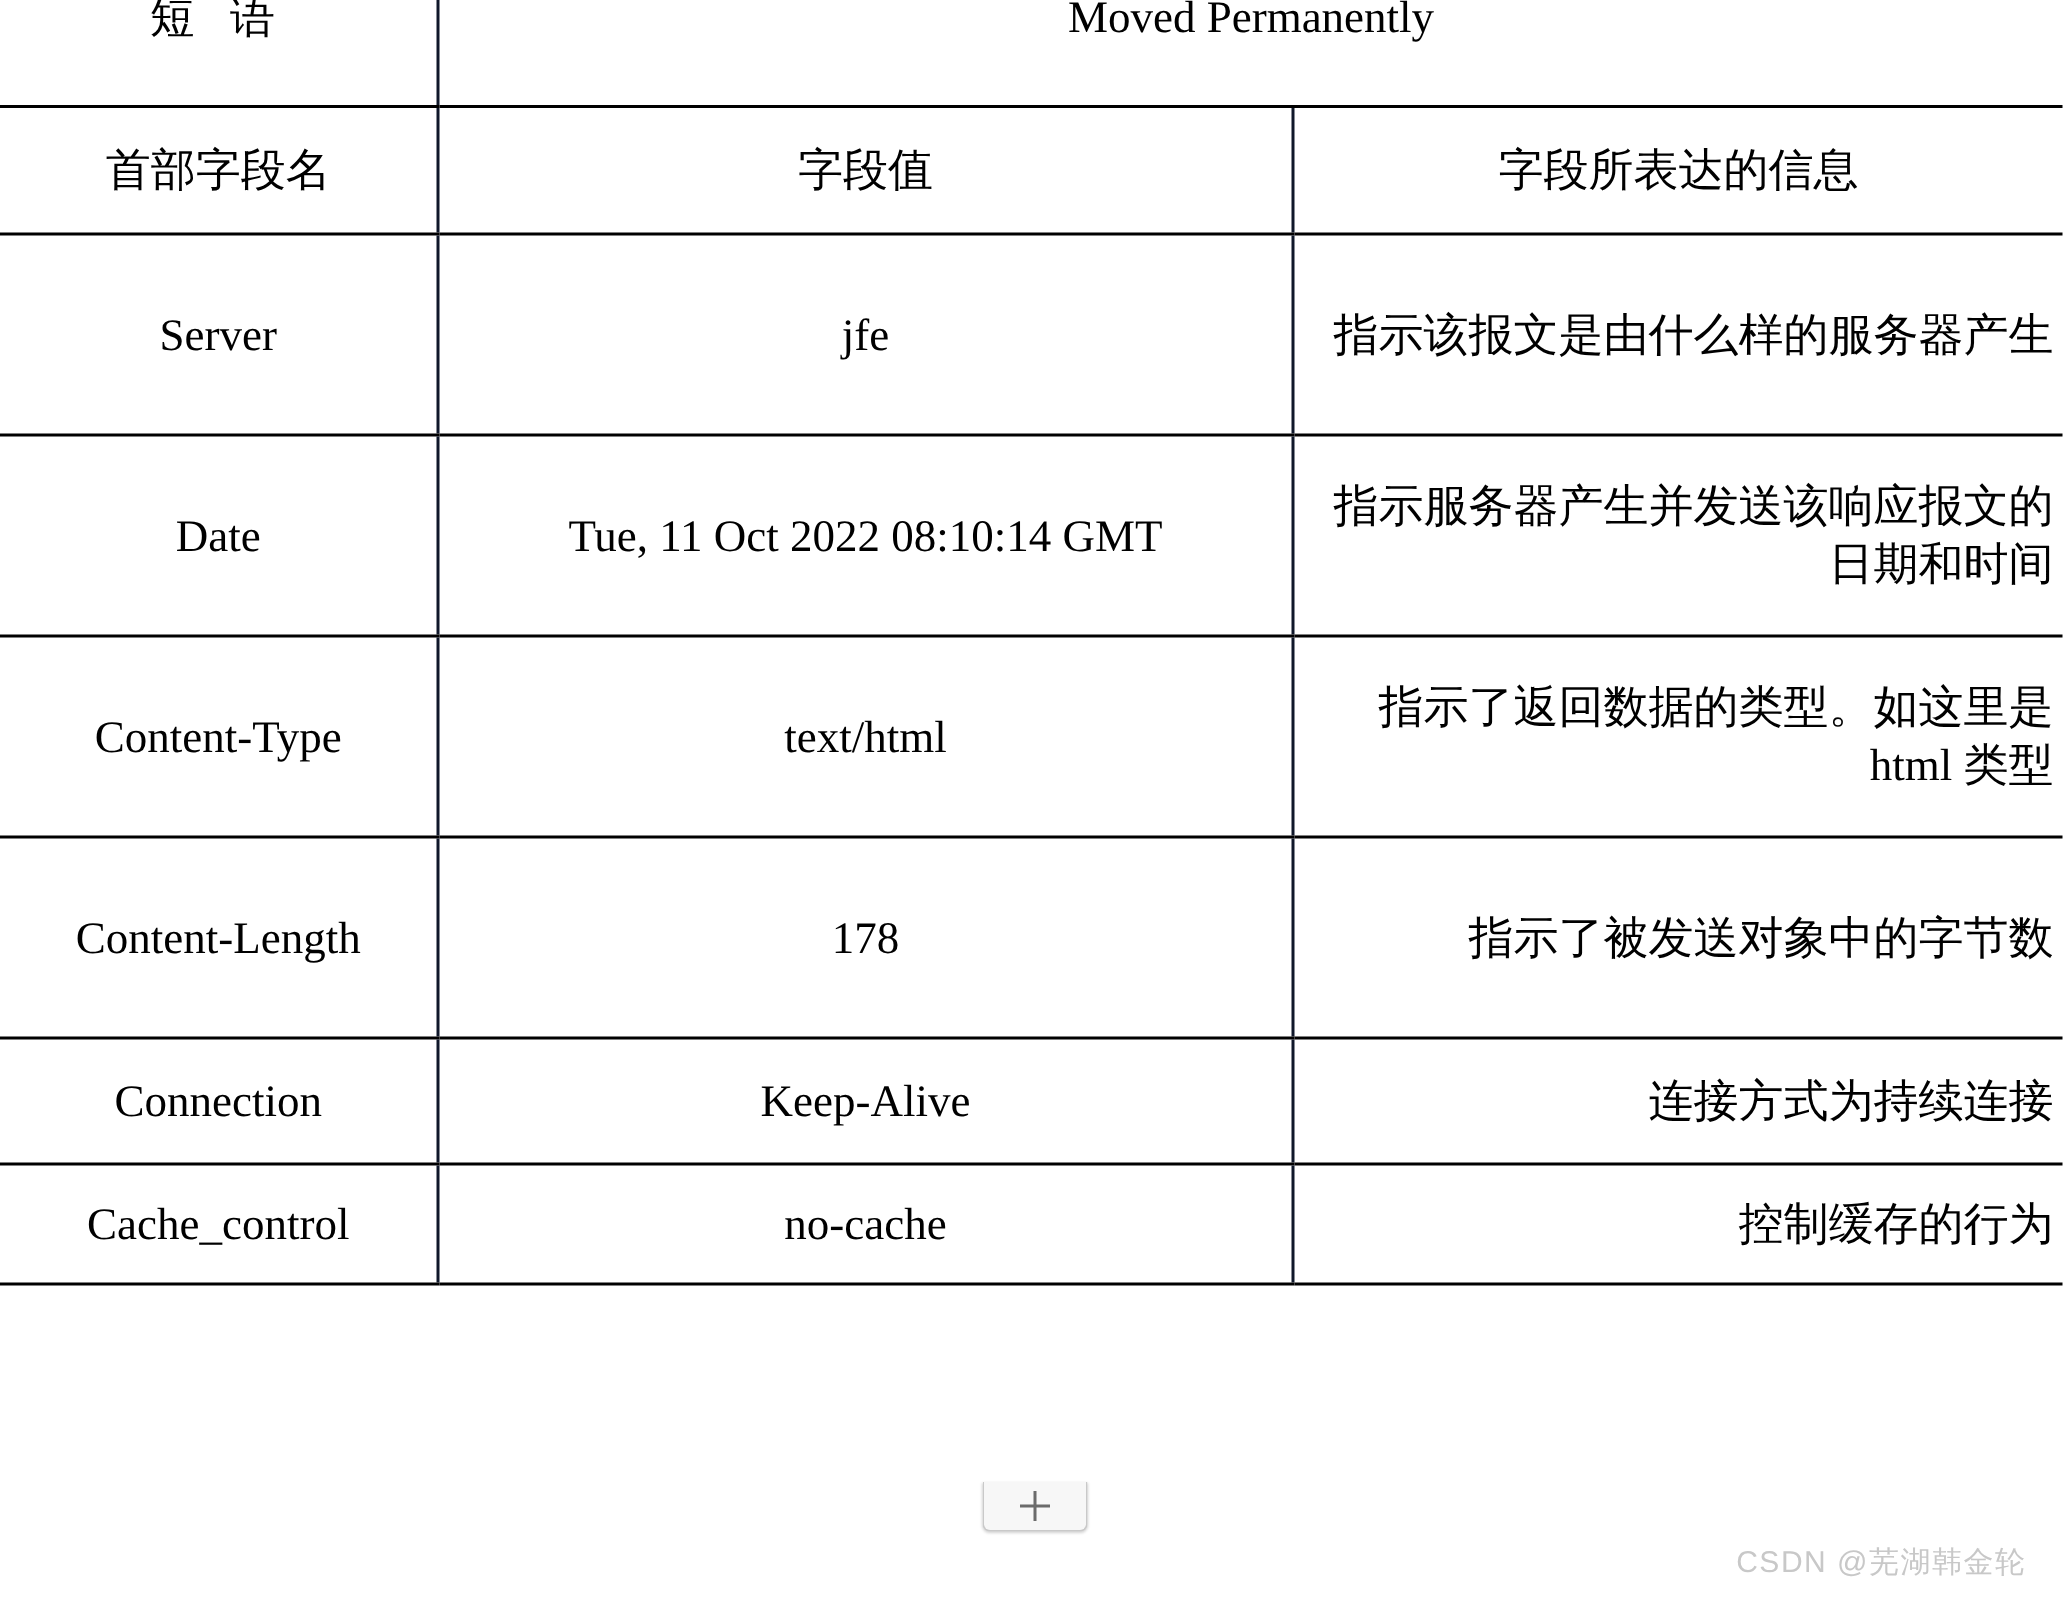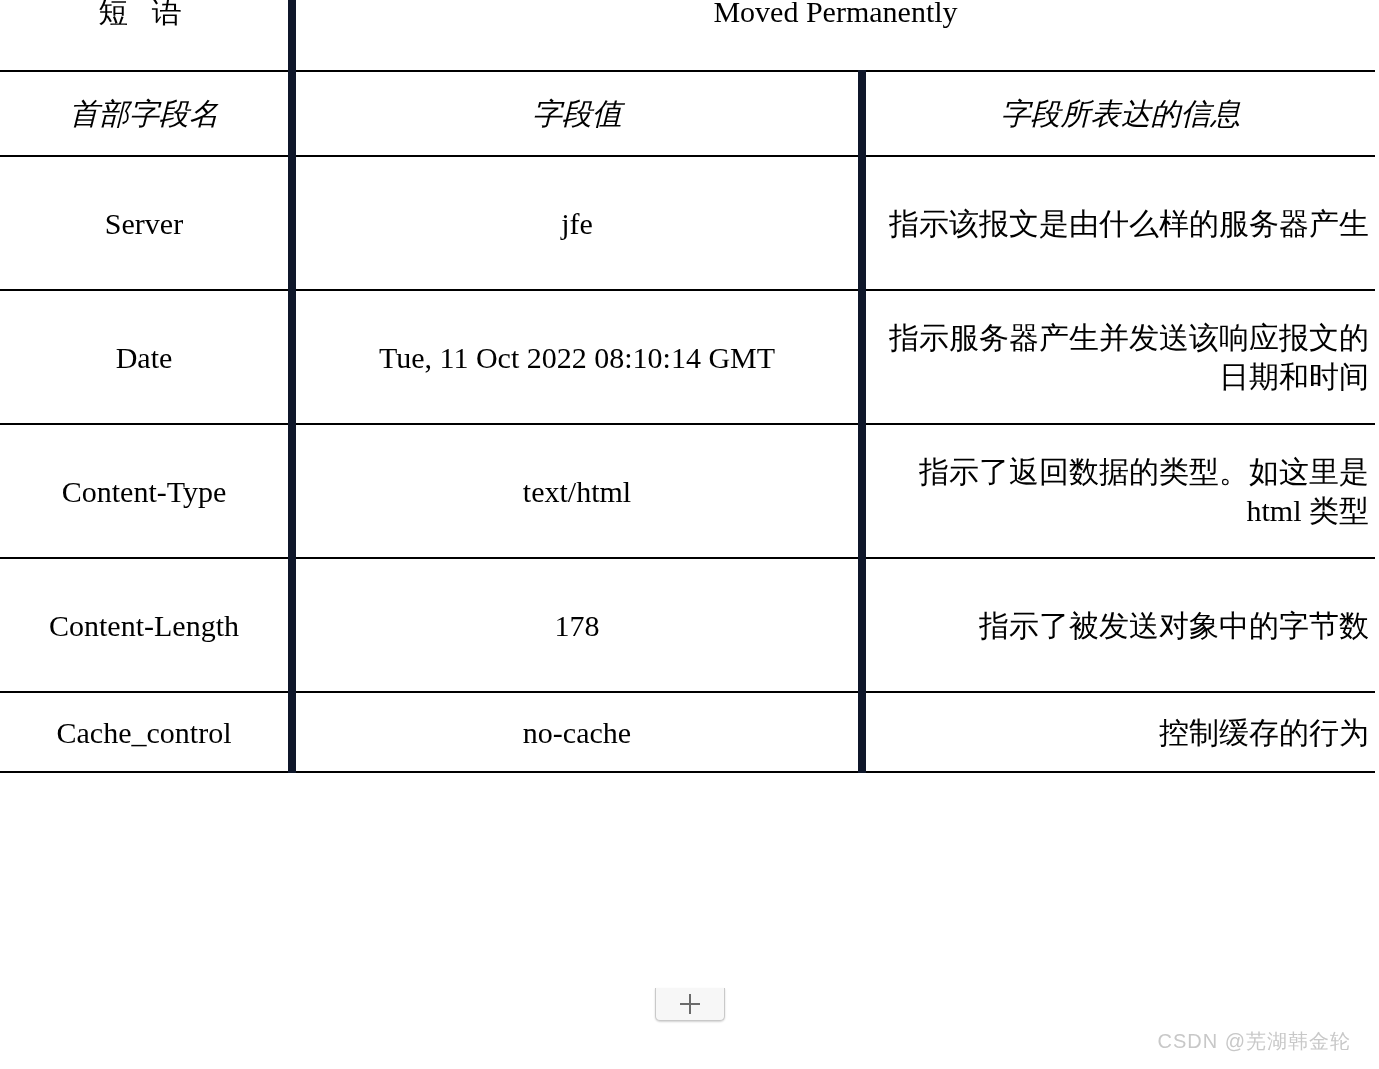--- a/index.html
+++ b/index.html
@@ -20,21 +20,21 @@
   
   .doc-table {
     width: 1375px;
     border-collapse: collapse;
     table-layout: fixed;
     margin: 0;
   }
   .doc-table td {
     border-top: 2px solid #000;
     border-bottom: 2px solid #000;
-    border-left: 8px solid #0f172a;
+    border-left: 2px solid #0f172a;
     border-right: none;
     padding: 0 6px;
     text-align: center;
     vertical-align: middle;
     font-size: 30px;
     line-height: 1.30;
     font-family: "Liberation Serif", "DejaVu Serif", serif;
   }
   
   .doc-table td.c1 { border-left: none; }
@@ -48,21 +48,21 @@
     height: 70px;
     border-top: none;
     vertical-align: top;
     padding-top: 0;
   }
   tr.row-title td .clip-text {
     display: block;
     margin-top: -8px;
   }
 
-  tr.row-head td { height: 83px; font-style: italic; }
+  tr.row-head td { height: 83px; }
   tr.row-data td { height: 132px; }
   tr.row-short td { height: 82px; }
   tr.row-last td  { height: 78px; }
 
   .spaced { letter-spacing: 8px; }
 
   .desc {
     display: block;
     text-align: right;
   }
@@ -169,20 +169,27 @@
     </tr>
 
     <tr class="row-data">
       <td class="c1">Content-Length</td>
       <td>178</td>
       <td>
         <span class="desc">指示了被发送对象中的字节数</span>
       </td>
     </tr>
 
+    <tr class="row-short">
+      <td class="c1">Connection</td>
+      <td>Keep-Alive</td>
+      <td>
+        <span class="desc">连接方式为持续连接</span>
+      </td>
+    </tr>
 
 
     <tr class="row-last">
       <td class="c1">Cache_control</td>
       <td>no-cache</td>
       <td>
         <span class="desc">控制缓存的行为</span>
       </td>
     </tr>
 

